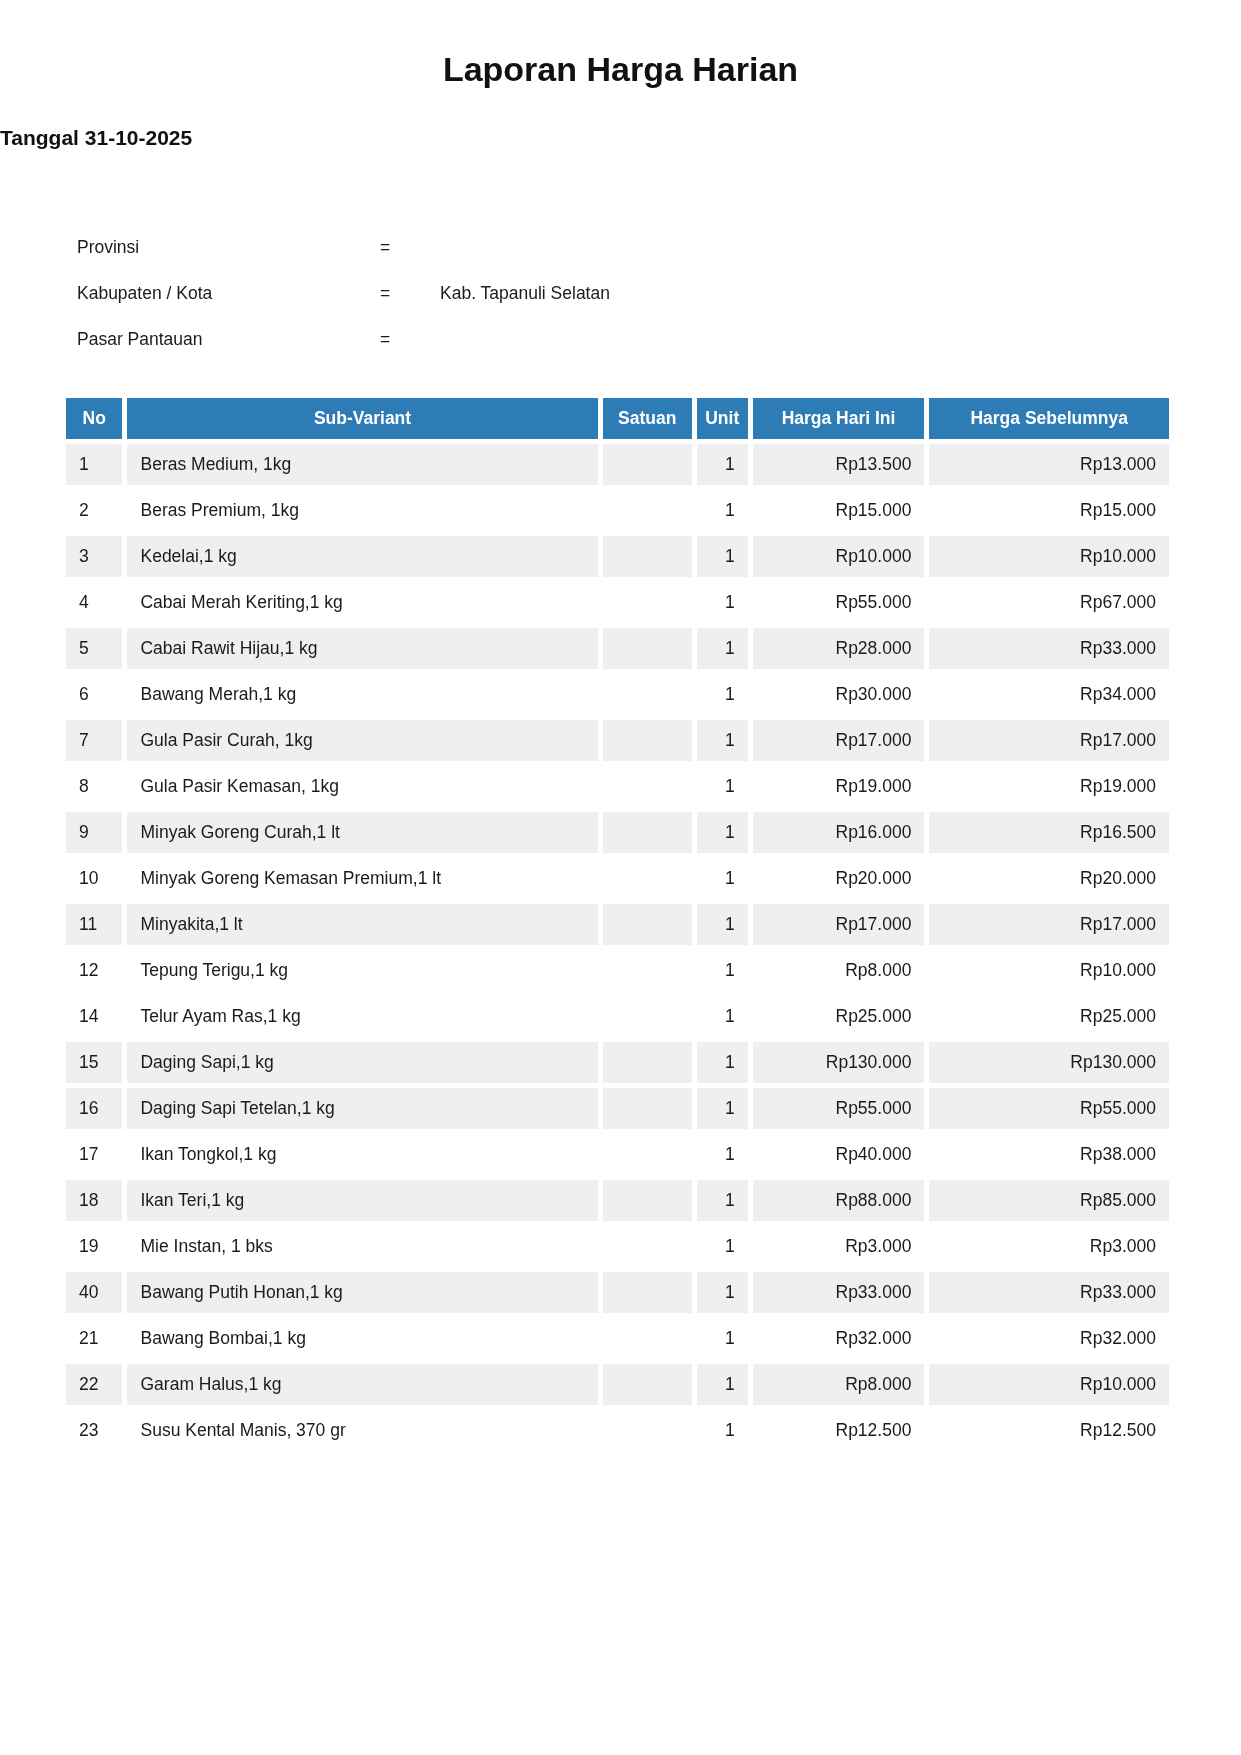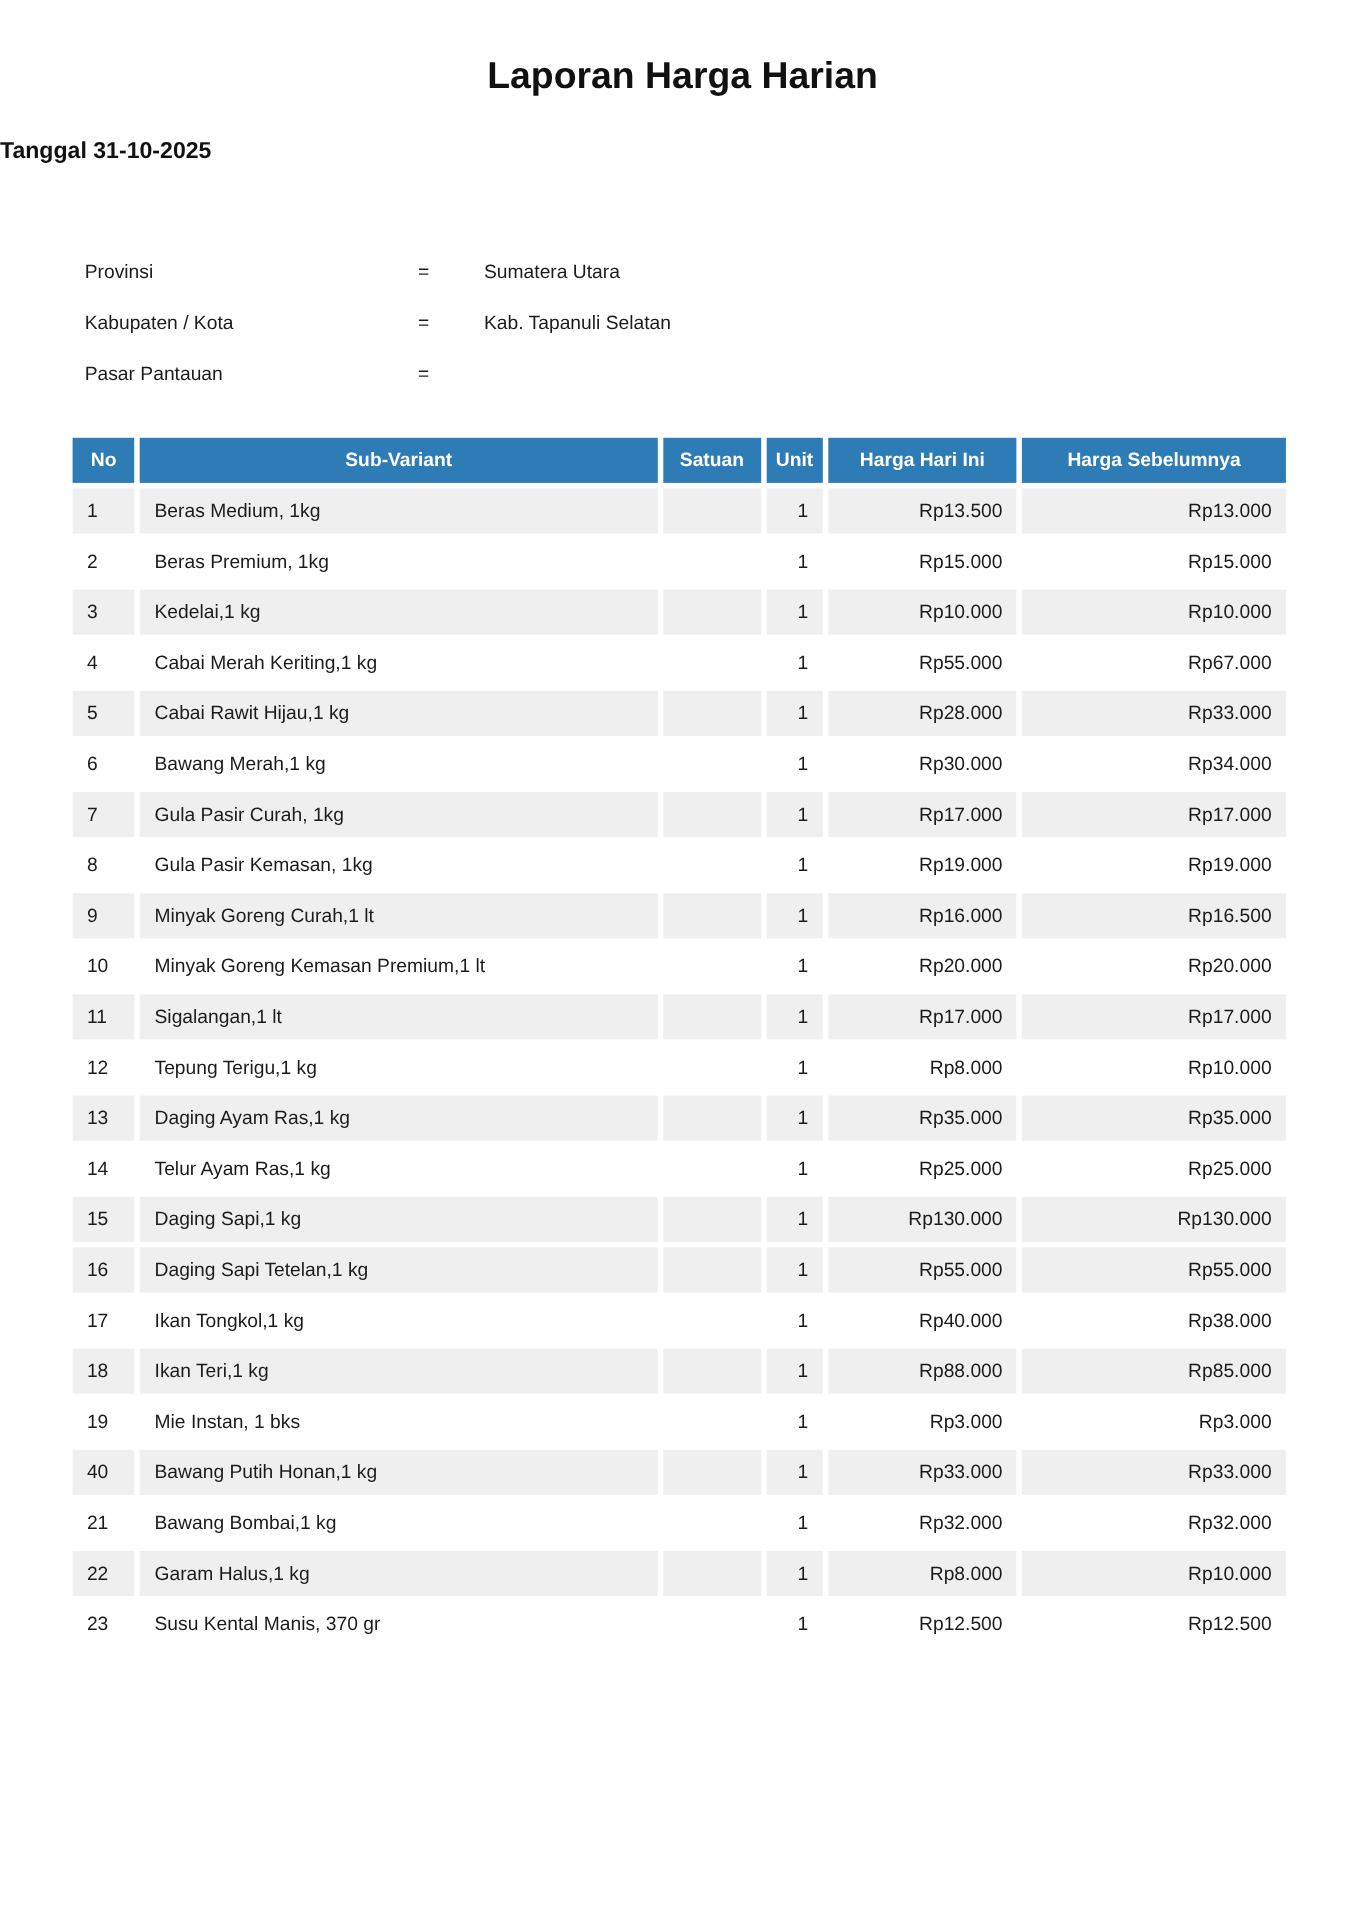--- a/index.html
+++ b/index.html
@@ -91,21 +91,20 @@
 
 <div class="page">
 
   <h1 class="report-title">Laporan Harga Harian</h1>
   <h2 class="report-date">Tanggal 31-10-2025</h2>
 
   <div class="meta">
     <div class="meta-row">
       <span class="meta-label">Provinsi</span>
       <span class="meta-eq">=</span>
-      <span class="meta-value">Sumatera Utara</span>
     </div>
     <div class="meta-row">
       <span class="meta-label">Kabupaten / Kota</span>
       <span class="meta-eq">=</span>
       <span class="meta-value">Kab. Tapanuli Selatan</span>
     </div>
     <div class="meta-row">
       <span class="meta-label">Pasar Pantauan</span>
       <span class="meta-eq">=</span>
     </div>
@@ -206,42 +205,34 @@
         <tr>
           <td>10</td>
           <td>Minyak Goreng Kemasan Premium,1 lt</td>
           <td></td>
           <td class="right">1</td>
           <td class="right">Rp20.000</td>
           <td class="right">Rp20.000</td>
         </tr>
         <tr class="shaded">
           <td>11</td>
-          <td>Sigalangan,1 lt</td>
+          <td>Minyakita,1 lt</td>
           <td></td>
           <td class="right">1</td>
           <td class="right">Rp17.000</td>
           <td class="right">Rp17.000</td>
         </tr>
         <tr>
           <td>12</td>
           <td>Tepung Terigu,1 kg</td>
           <td></td>
           <td class="right">1</td>
           <td class="right">Rp8.000</td>
           <td class="right">Rp10.000</td>
         </tr>
-        <tr class="shaded">
-          <td>13</td>
-          <td>Daging Ayam Ras,1 kg</td>
-          <td></td>
-          <td class="right">1</td>
-          <td class="right">Rp35.000</td>
-          <td class="right">Rp35.000</td>
-        </tr>
         <tr>
           <td>14</td>
           <td>Telur Ayam Ras,1 kg</td>
           <td></td>
           <td class="right">1</td>
           <td class="right">Rp25.000</td>
           <td class="right">Rp25.000</td>
         </tr>
         <tr class="shaded">
           <td>15</td>

